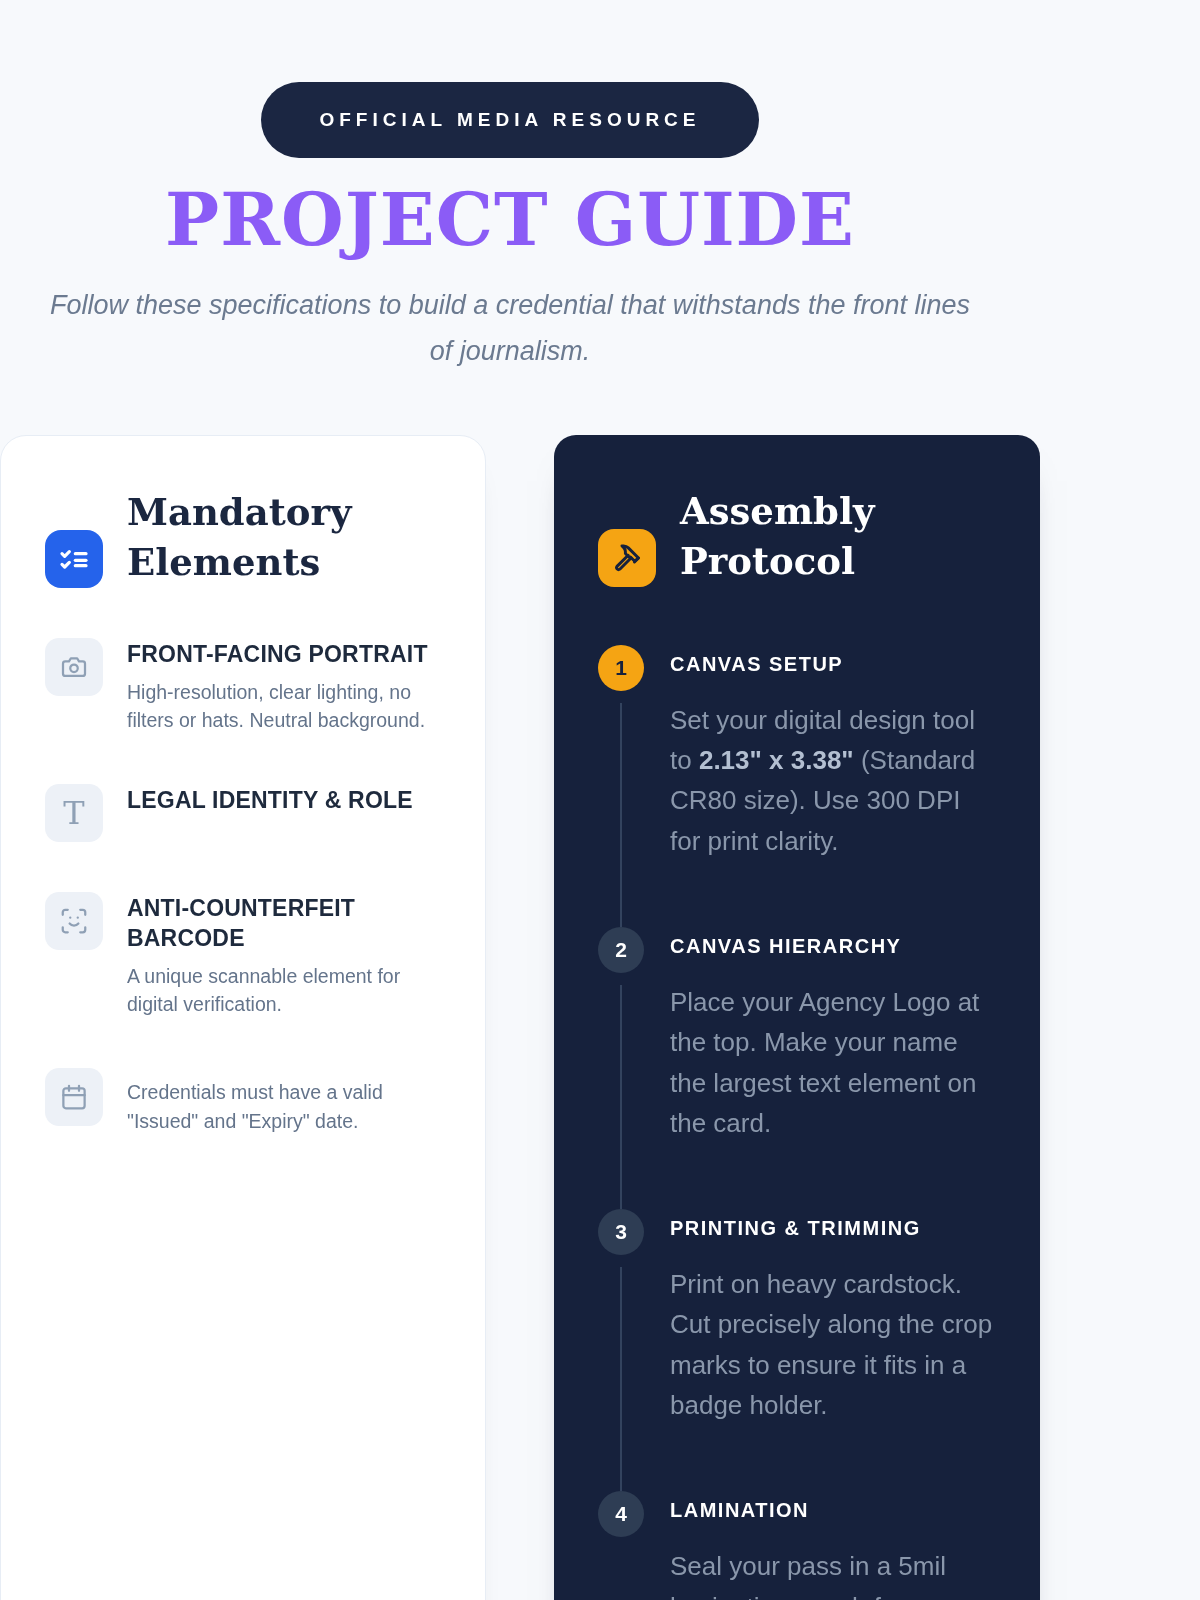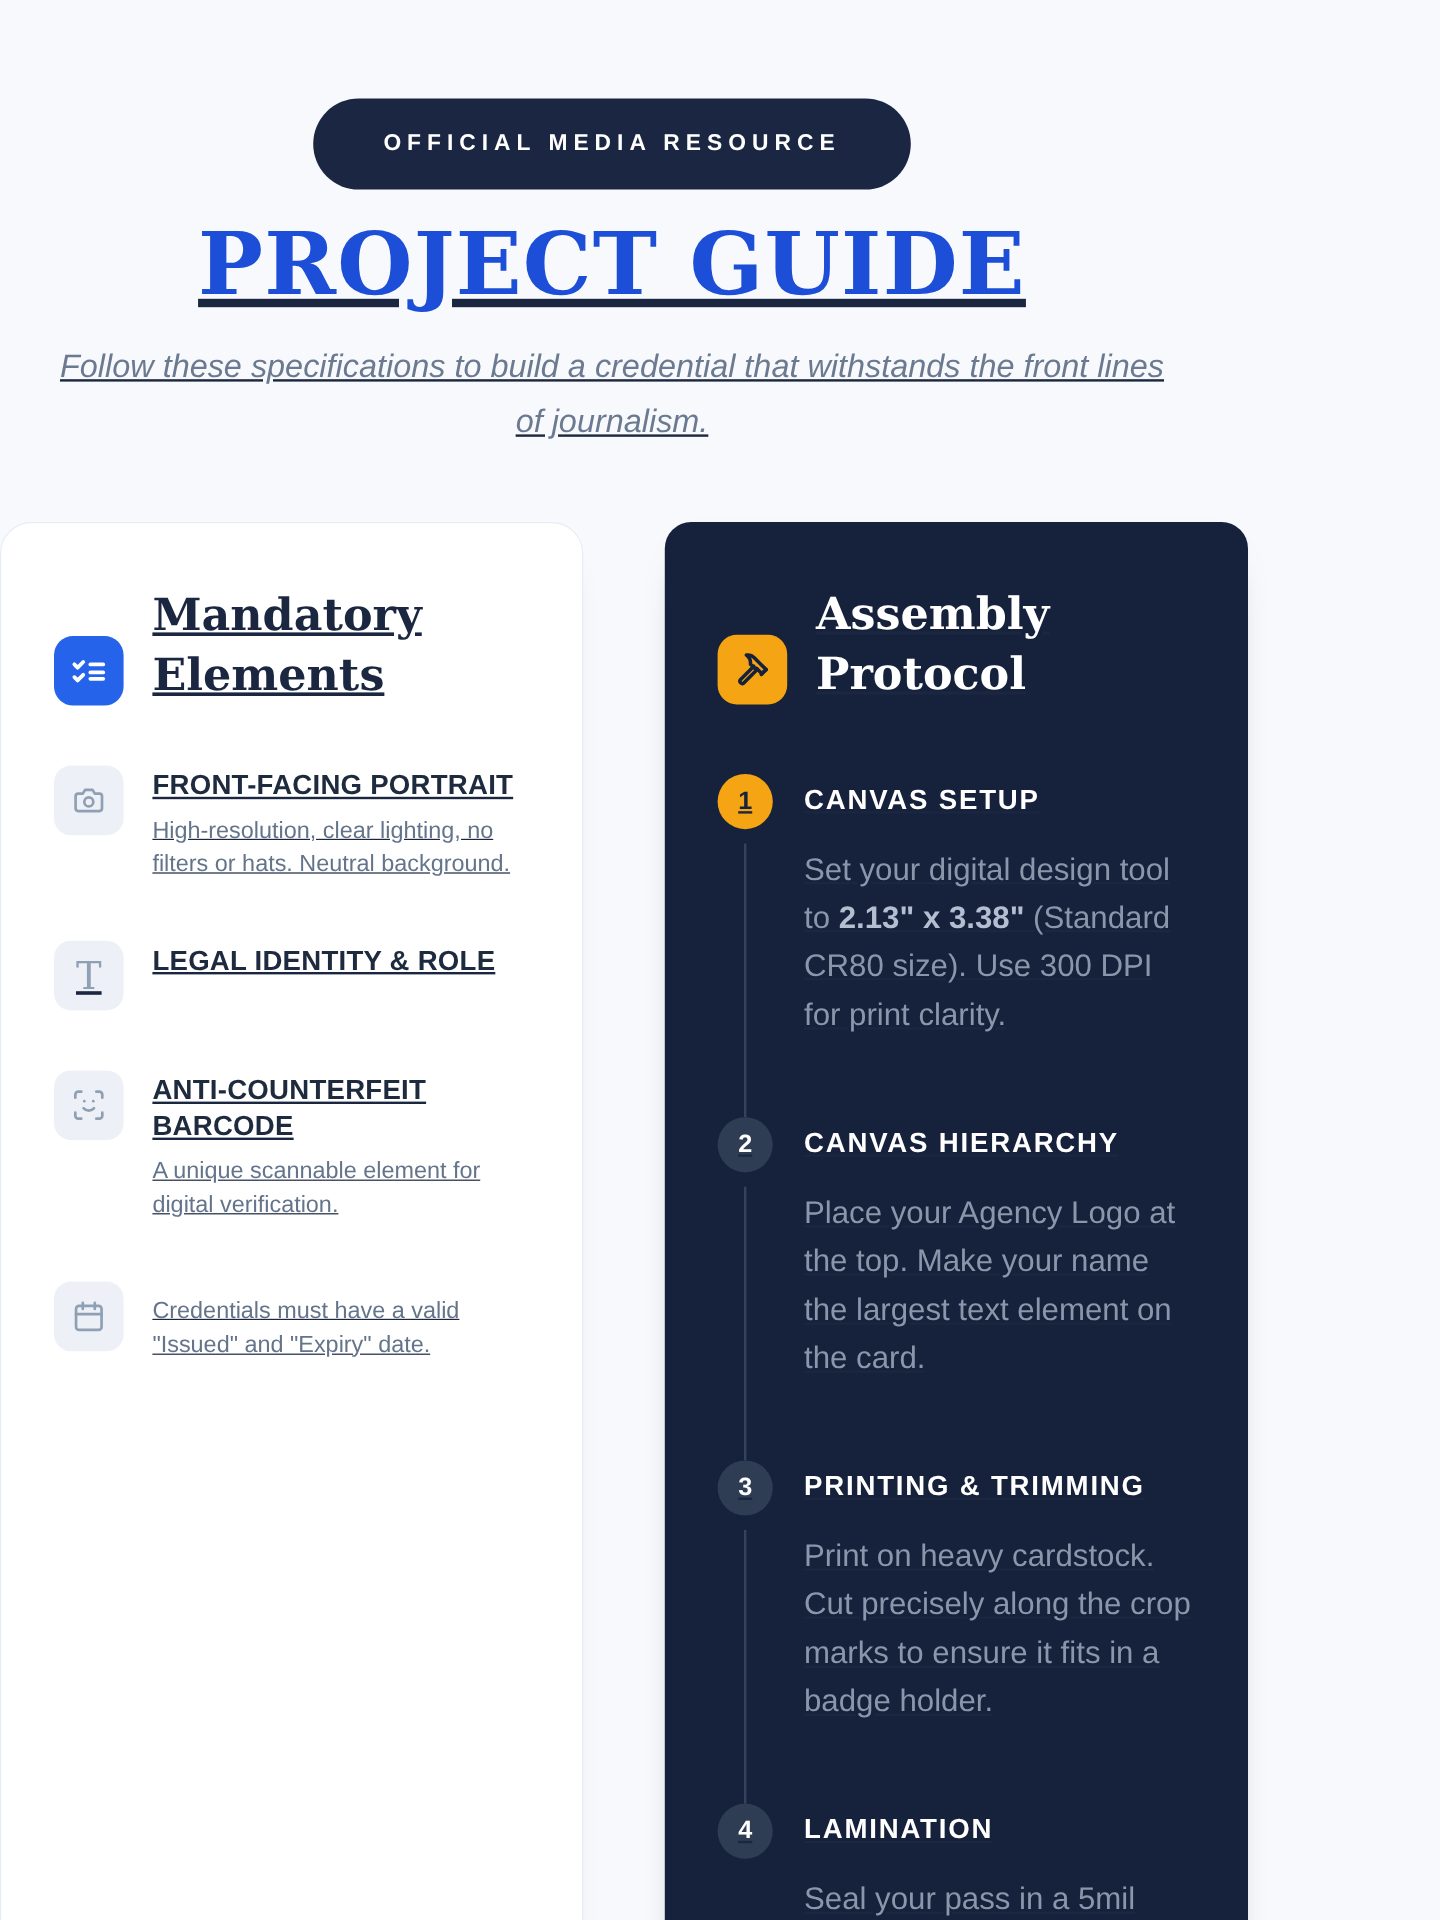--- a/index.html
+++ b/index.html
@@ -2,41 +2,41 @@
 <html><head>
 <meta charset="utf-8">
 <style>
   * { margin:0; padding:0; box-sizing:border-box; }
   html,body { width:1200px; height:1600px; overflow:hidden; }
   body {
     background:#f7f9fc;
     font-family:"Liberation Sans","DejaVu Sans",sans-serif;
     color:#1b2740;
   }
-  .page { width:1020px; height:1600px; position:relative;text-decoration:underline; }
+  .page { width:1020px; height:1600px; position:relative; }
 
   
   .header { text-align:center; padding-top:82px; }
   .badge-pill {
     display:inline-block;
     background:#1b2642;
     color:#ffffff;
     border-radius:999px;
     padding:27px 58px;
     font-size:19px;
     font-weight:bold;
     letter-spacing:5px;
   }
   h1.page-title {
     margin-top:26px;
     font-family:"DejaVu Serif","Liberation Serif",serif;
     font-weight:bold;
     font-size:72px;
     letter-spacing:1px;
-    color:#1d4ed8;
+    color:#8b5cf6;
     line-height:1;
   }
   .subtitle {
     margin:26px auto 0;
     max-width:920px;
     font-style:italic;
     font-size:27px;
     line-height:1.72;
     color:#6b7a90;
   }
@@ -114,21 +114,21 @@
     width:46px; height:46px; border-radius:50%;
     display:flex; align-items:center; justify-content:center;
     font-size:21px; font-weight:bold;
   }
   .step-circle.active { background:#f5a413; color:#16213c; }
   .step-circle.idle { background:#2e3d54; color:#ffffff; }
   .rail-line { width:2px; flex:1; background:#33435e; margin-top:12px; min-height:36px; }
   .step-content { max-width:330px; padding:8px 0 66px; }
   .step:last-child .step-content { padding-bottom:0; }
   .step-title {
-    font-size:23px; font-weight:bold; color:#ffffff; letter-spacing:1.5px;
+    font-size:20px; font-weight:bold; color:#ffffff; letter-spacing:1.5px;
   }
   .step-text {
     margin-top:24px;
     font-size:26px; line-height:1.55; color:#8a97ab;
   }
   .step-text b { color:#b3bfd1; font-weight:bold; }
 
   
   .standards {
     width:1040px;

